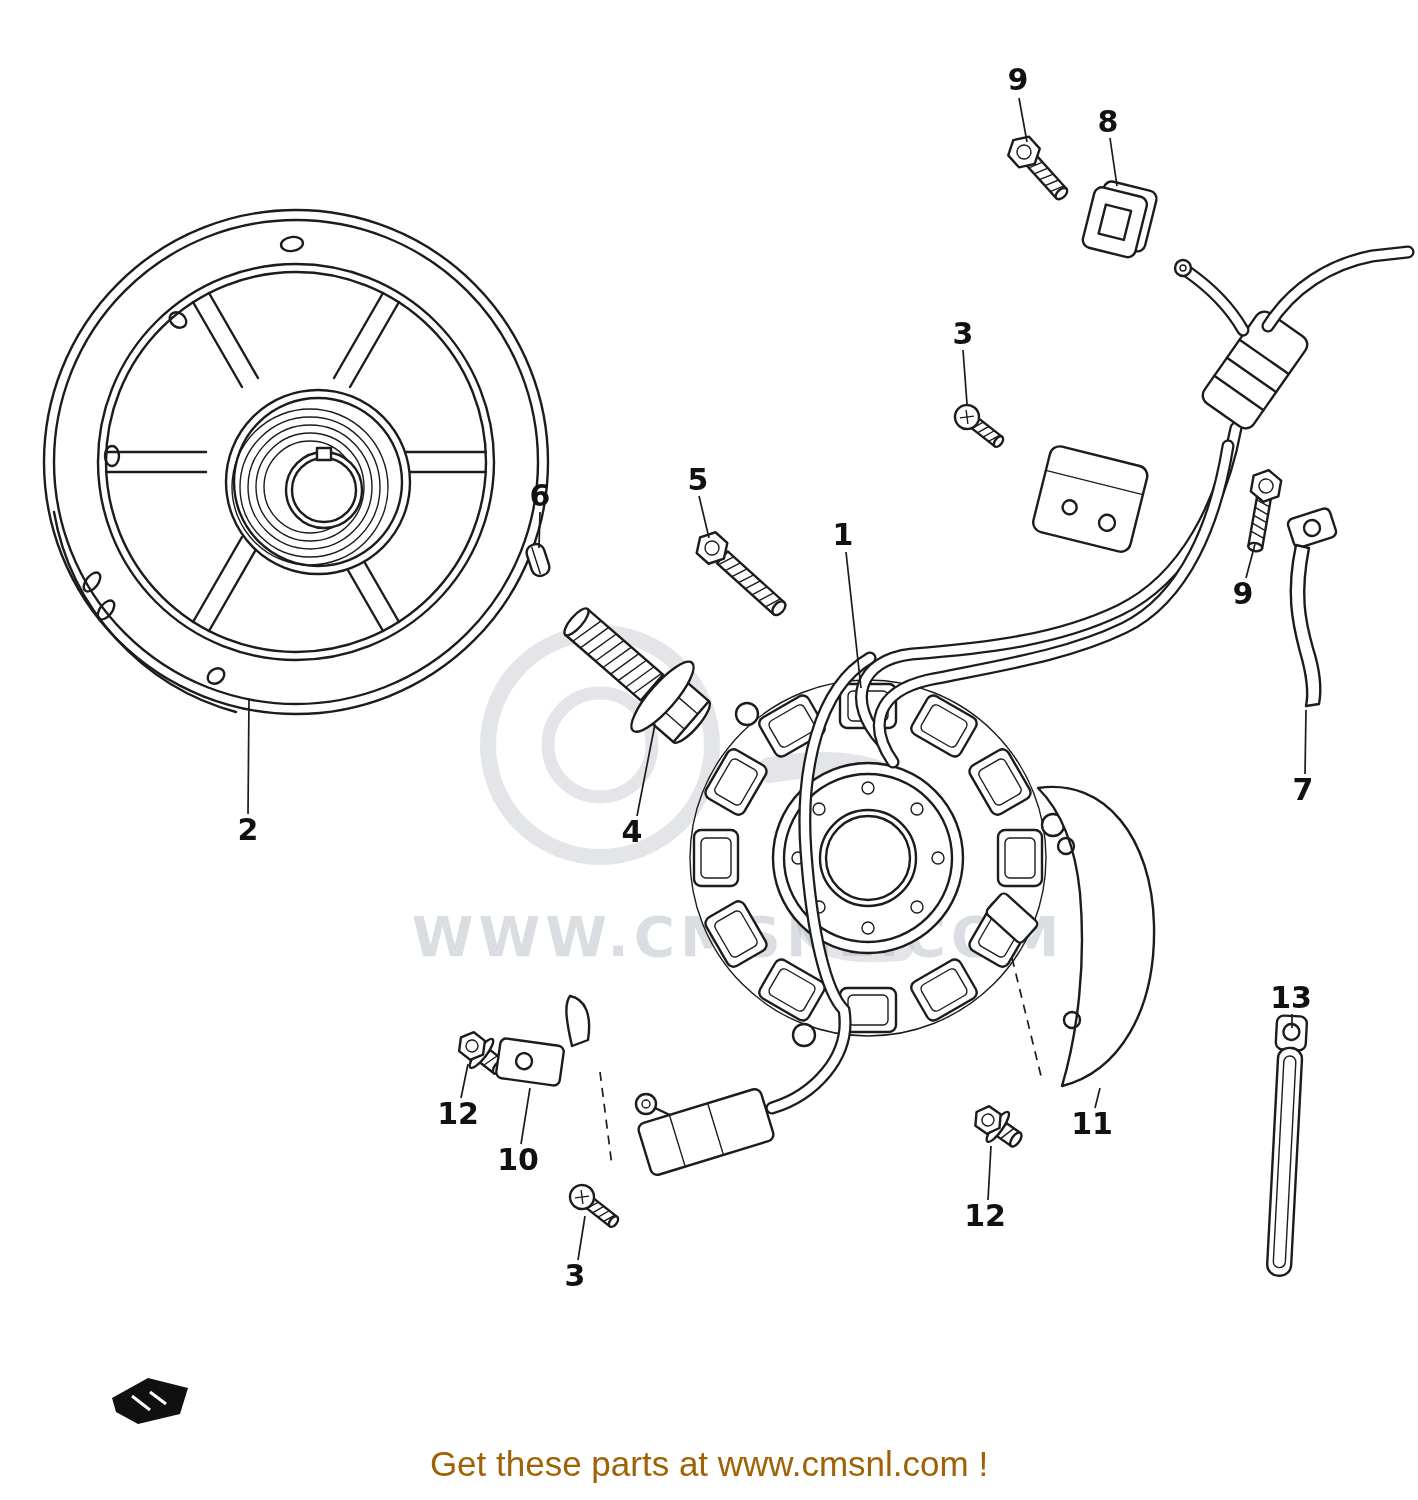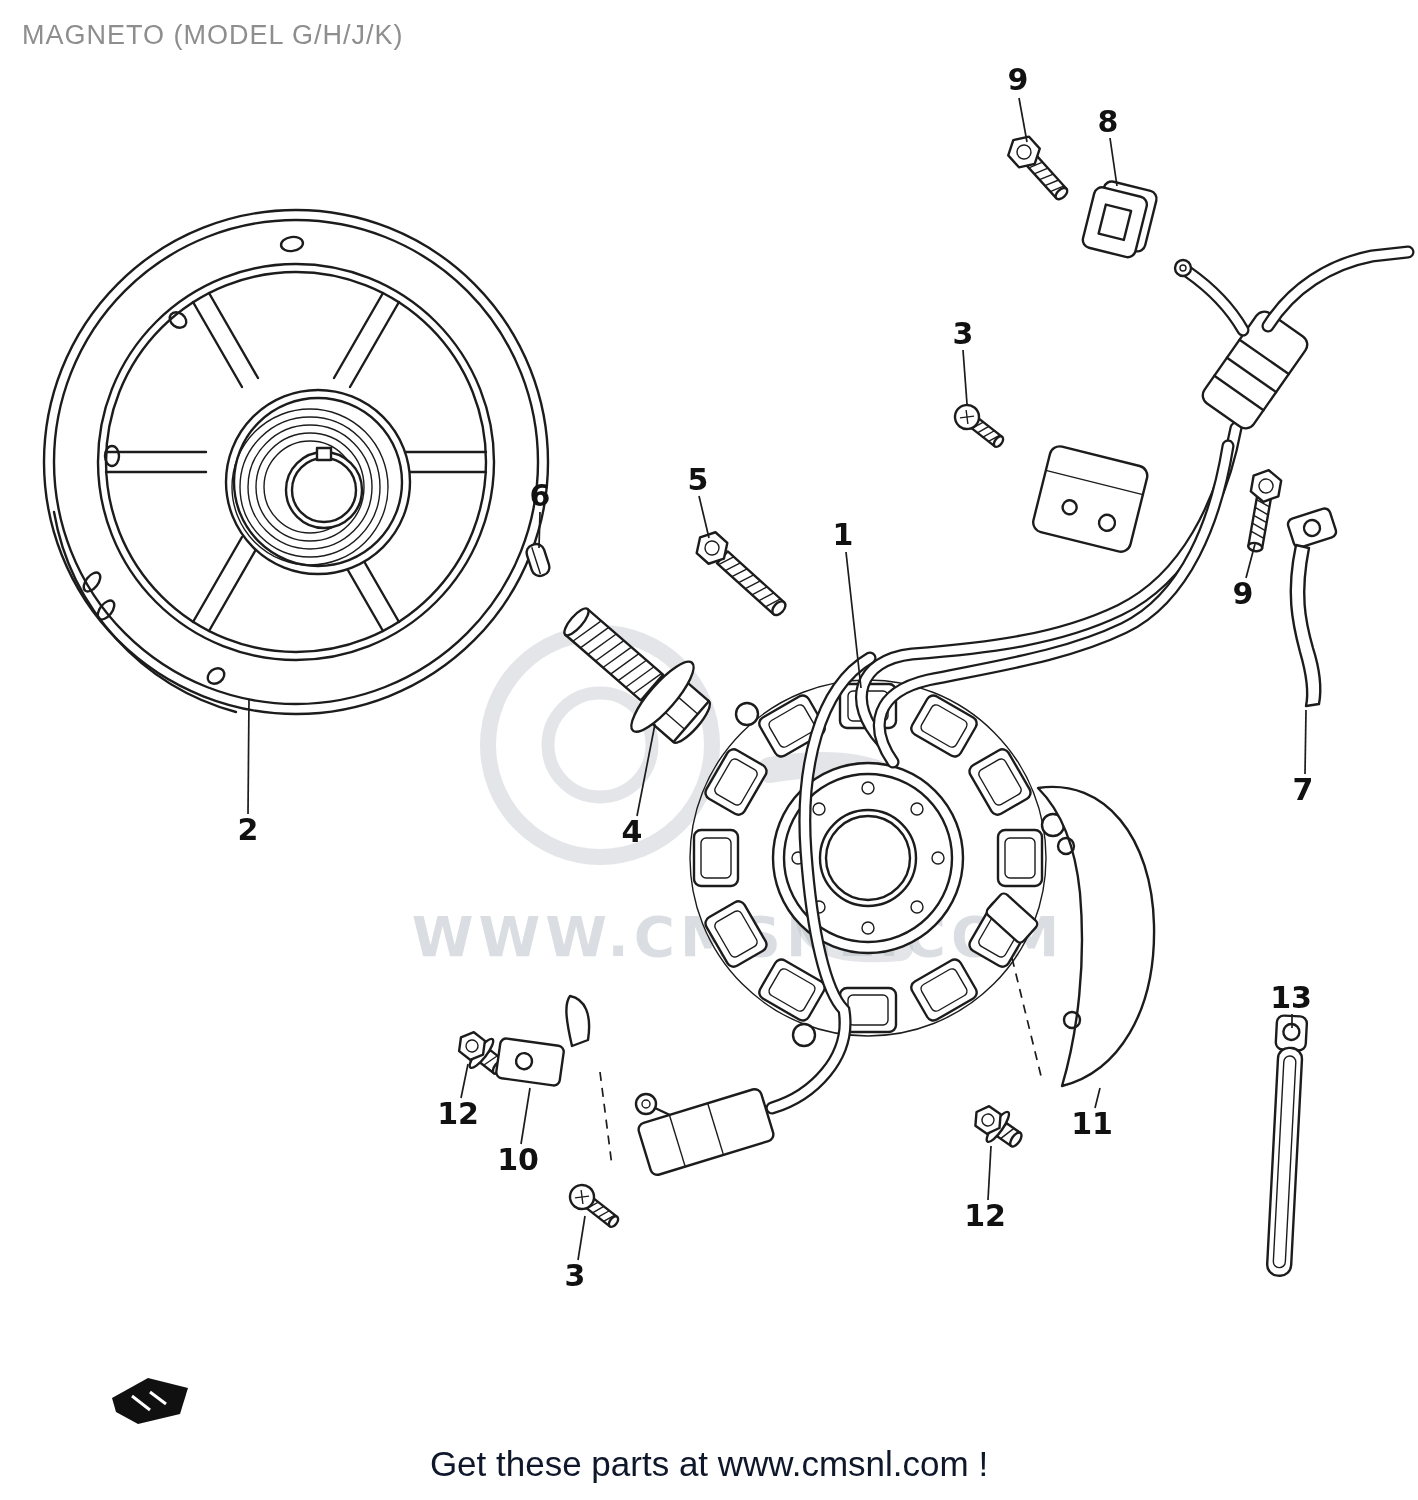--- a/index.html
+++ b/index.html
@@ -1,40 +1,39 @@
 <!DOCTYPE html>
 <html><head>
 <meta charset="utf-8">
 <style>
   html,body{margin:0;padding:0;background:#ffffff;}
   .page{position:relative;width:1418px;height:1500px;background:#fff;overflow:hidden;
         font-family:"Liberation Sans",sans-serif;margin:0 auto;}
   .title{position:absolute;top:20px;left:22px;font-size:27px;color:#8e8e8e;
          letter-spacing:1px;white-space:nowrap;}
   .footer{position:absolute;top:1444px;left:0;width:100%;text-align:center;
-          color:#0f172a;font-size:35px;cursor:pointer;}
+          color:#a16207;font-size:35px;cursor:pointer;}
   svg{position:absolute;top:0;left:0;}
   .ln{stroke:#1c1c1c;stroke-width:2.4;fill:none;stroke-linejoin:round;stroke-linecap:round;}
   .f{fill:#ffffff;}
   .thin{stroke:#1c1c1c;stroke-width:1.4;fill:none;}
   .lead{stroke:#1c1c1c;stroke-width:1.7;fill:none;}
   .dash{stroke:#1c1c1c;stroke-width:1.7;fill:none;stroke-dasharray:9 7;}
   .num{font-family:"DejaVu Sans",sans-serif;font-weight:bold;font-size:30px;fill:#111;text-anchor:middle;}
   .tube{stroke:#1c1c1c;stroke-width:13;fill:none;stroke-linecap:round;}
   .tube-core{stroke:#ffffff;stroke-width:8.5;fill:none;stroke-linecap:round;}
   .wm{stroke:#c7ccd1;fill:none;opacity:.5;}
   .wm-text{font-family:"DejaVu Sans",sans-serif;font-weight:bold;font-size:56px;fill:#bcc3c9;
            opacity:.55;letter-spacing:5px;text-anchor:middle;}
 </style>
 </head>
 <body>
 
 <div class="page">
 
-  <div class="title">MAGNETO (MODEL G/H/J/K)</div>
 
   <svg width="1418" height="1500" viewBox="0 0 1418 1500">
 
     <g>
       <circle class="wm" cx="600" cy="745" r="112" stroke-width="16"></circle>
       <circle class="wm" cx="600" cy="745" r="52" stroke-width="13"></circle>
       <path class="wm" stroke-width="26" stroke-linecap="round" d="M 770 770 C 910 745 960 820 862 868 C 782 908 792 958 900 948"></path>
       <text class="wm-text" x="738" y="956">WWW.CMSNL.COM</text>
     </g>
 

